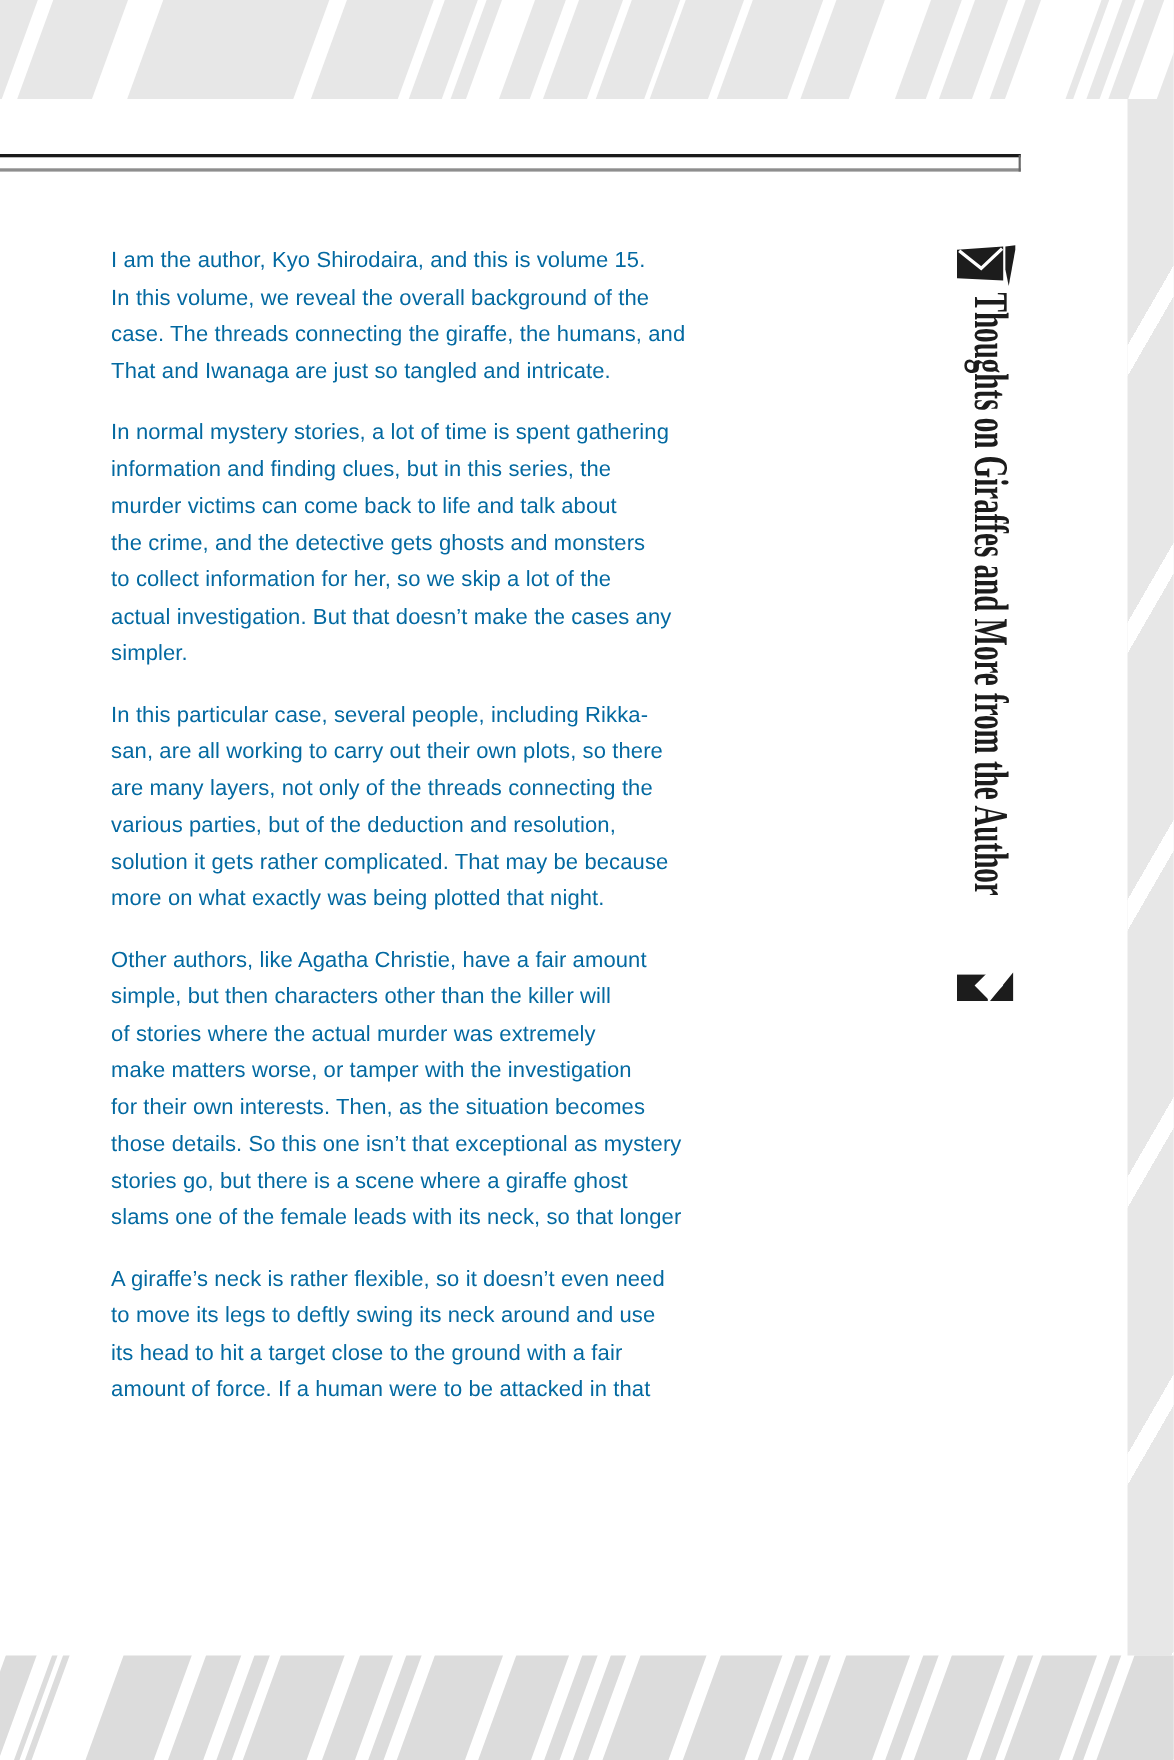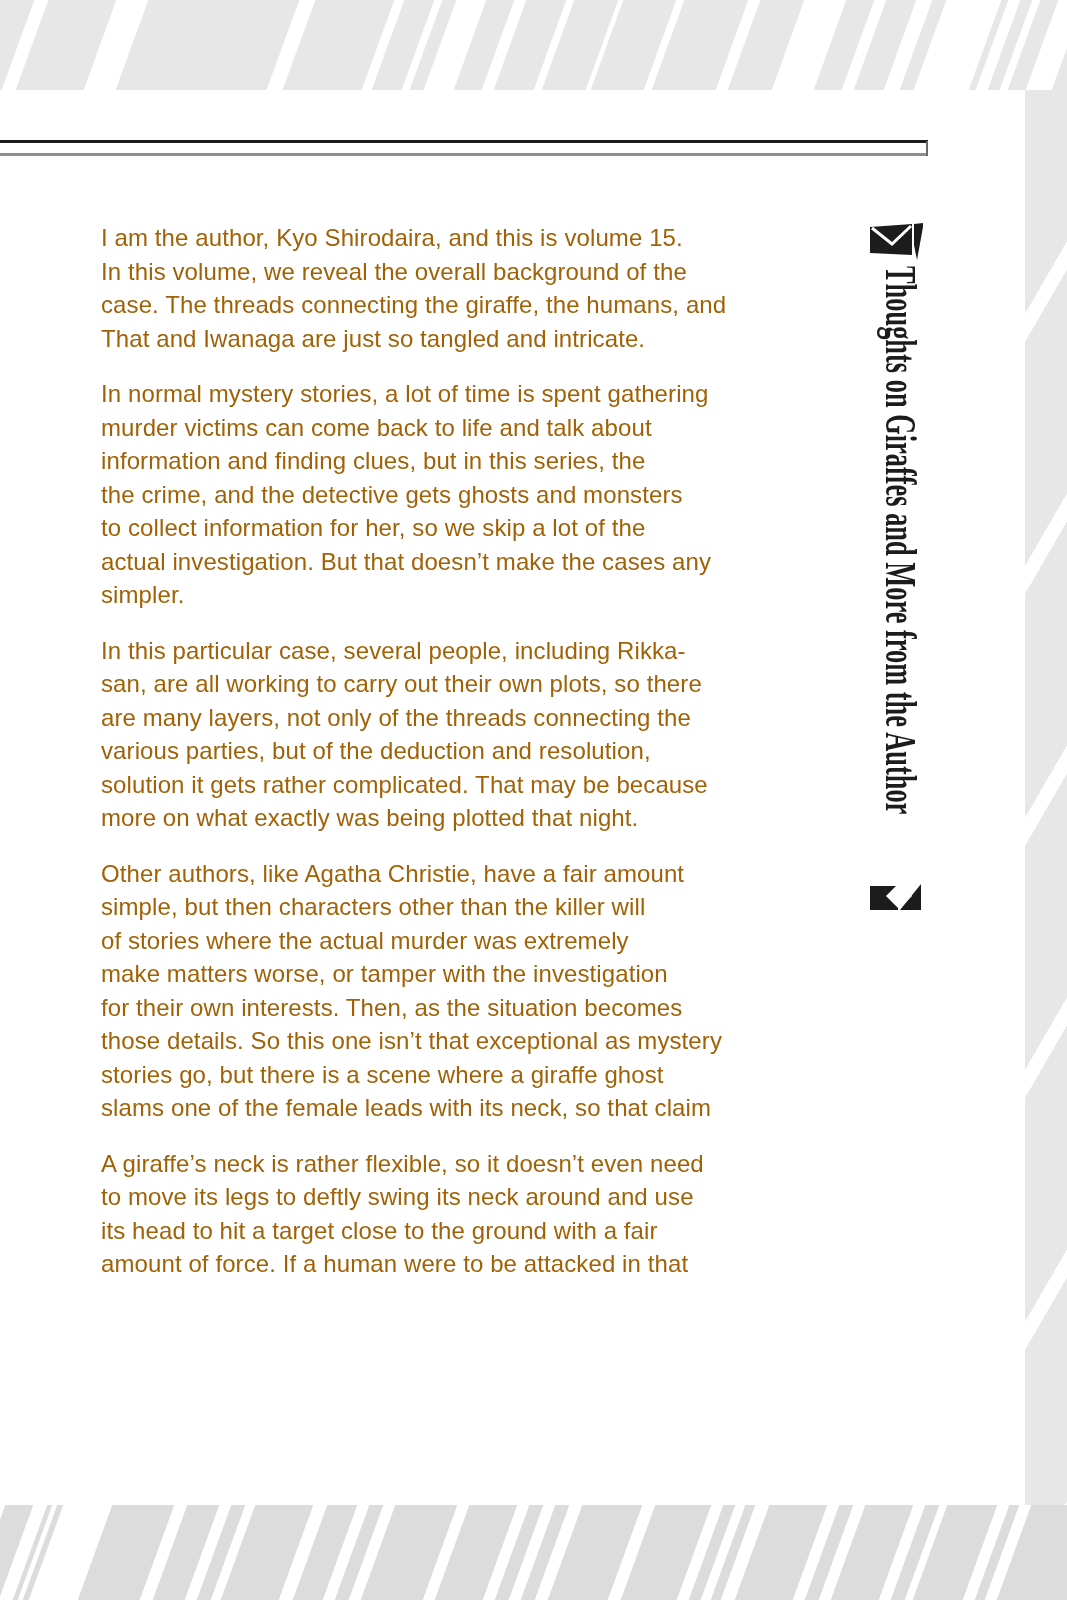--- a/index.html
+++ b/index.html
@@ -16,21 +16,21 @@
     position:absolute;left:1025px;top:90px;width:42px;height:1510px;background:#e7e7e7;
     background-image:repeating-linear-gradient(120deg,rgba(255,255,255,0) 0 112px,#ffffff 112px 126px);
   }
   
   .rule-dark{position:absolute;left:0;top:140px;width:928px;height:3px;background:#1b1b1b;}
   .rule-light{position:absolute;left:0;top:153px;width:928px;height:3px;background:#8e8e8e;}
   .rule-end{position:absolute;left:926px;top:141px;width:2px;height:15px;background:#6a6a6a;}
   
   .body-text{
     position:absolute;left:101px;top:221px;width:715px;
-    color:#a16207;font-size:24px;line-height:33.5px;letter-spacing:0.1px;
+    color:#0369a1;font-size:20px;line-height:33.5px;letter-spacing:0.1px;
   }
   .para{margin:0 0 22px 0;}
   .line{white-space:pre;}
   
   .sidebar-title{
     position:absolute;left:922px;top:266px;
     transform-origin:0 0;transform:rotate(90deg) scaleX(0.60);
     white-space:nowrap;
     font-family:"Liberation Serif",serif;font-weight:700;
     font-size:44px;color:#1c1c1c;line-height:44px;
@@ -97,22 +97,22 @@
 
 <div class="body-text">
     <div class="para">
       <div class="line">I am the author, Kyo Shirodaira, and this is volume 15.</div>
       <div class="line">In this volume, we reveal the overall background of the</div>
       <div class="line">case. The threads connecting the giraffe, the humans, and</div>
       <div class="line">That and Iwanaga are just so tangled and intricate.</div>
     </div>
     <div class="para">
       <div class="line">In normal mystery stories, a lot of time is spent gathering</div>
+      <div class="line">information and finding clues, but in this series, the</div>
       <div class="line">murder victims can come back to life and talk about</div>
-      <div class="line">information and finding clues, but in this series, the</div>
       <div class="line">the crime, and the detective gets ghosts and monsters</div>
       <div class="line">to collect information for her, so we skip a lot of the</div>
       <div class="line">actual investigation. But that doesn’t make the cases any</div>
       <div class="line">simpler.</div>
     </div>
     <div class="para">
       <div class="line">In this particular case, several people, including Rikka-</div>
       <div class="line">san, are all working to carry out their own plots, so there</div>
       <div class="line">are many layers, not only of the threads connecting the</div>
       <div class="line">various parties, but of the deduction and resolution,</div>
@@ -120,21 +120,21 @@
       <div class="line">more on what exactly was being plotted that night.</div>
     </div>
     <div class="para">
       <div class="line">Other authors, like Agatha Christie, have a fair amount</div>
       <div class="line">simple, but then characters other than the killer will</div>
       <div class="line">of stories where the actual murder was extremely</div>
       <div class="line">make matters worse, or tamper with the investigation</div>
       <div class="line">for their own interests. Then, as the situation becomes</div>
       <div class="line">those details. So this one isn’t that exceptional as mystery</div>
       <div class="line">stories go, but there is a scene where a giraffe ghost</div>
-      <div class="line">slams one of the female leads with its neck, so that claim</div>
+      <div class="line">slams one of the female leads with its neck, so that longer</div>
     </div>
     <div class="para">
       <div class="line">A giraffe’s neck is rather flexible, so it doesn’t even need</div>
       <div class="line">to move its legs to deftly swing its neck around and use</div>
       <div class="line">its head to hit a target close to the ground with a fair</div>
       <div class="line">amount of force. If a human were to be attacked in that</div>
     </div>
   </div>
 
 <svg class="icon-top" viewBox="0 0 58 46" xmlns="http://www.w3.org/2000/svg">

